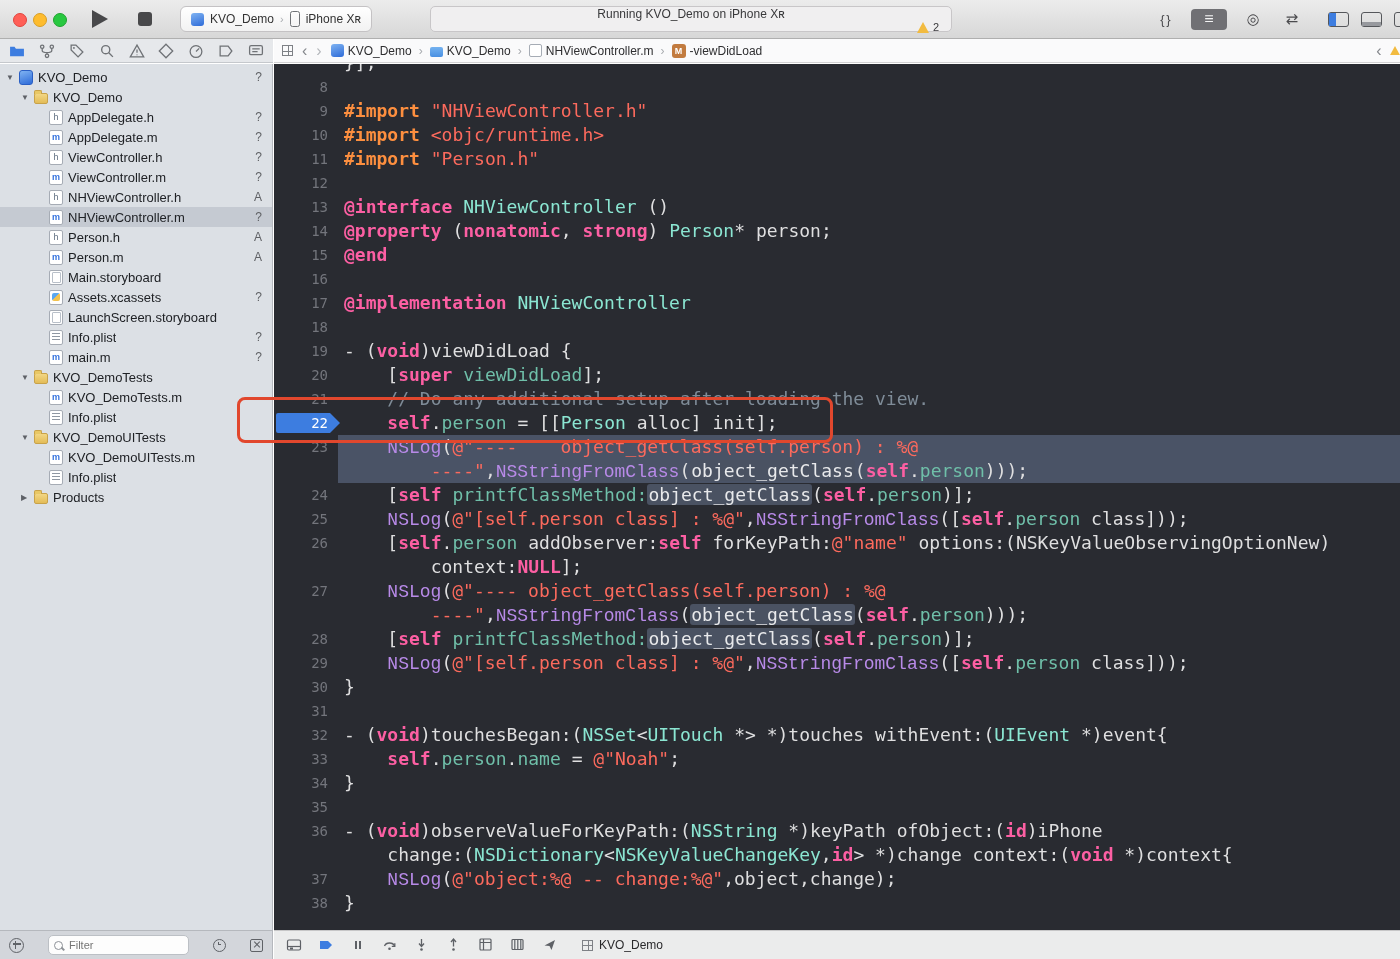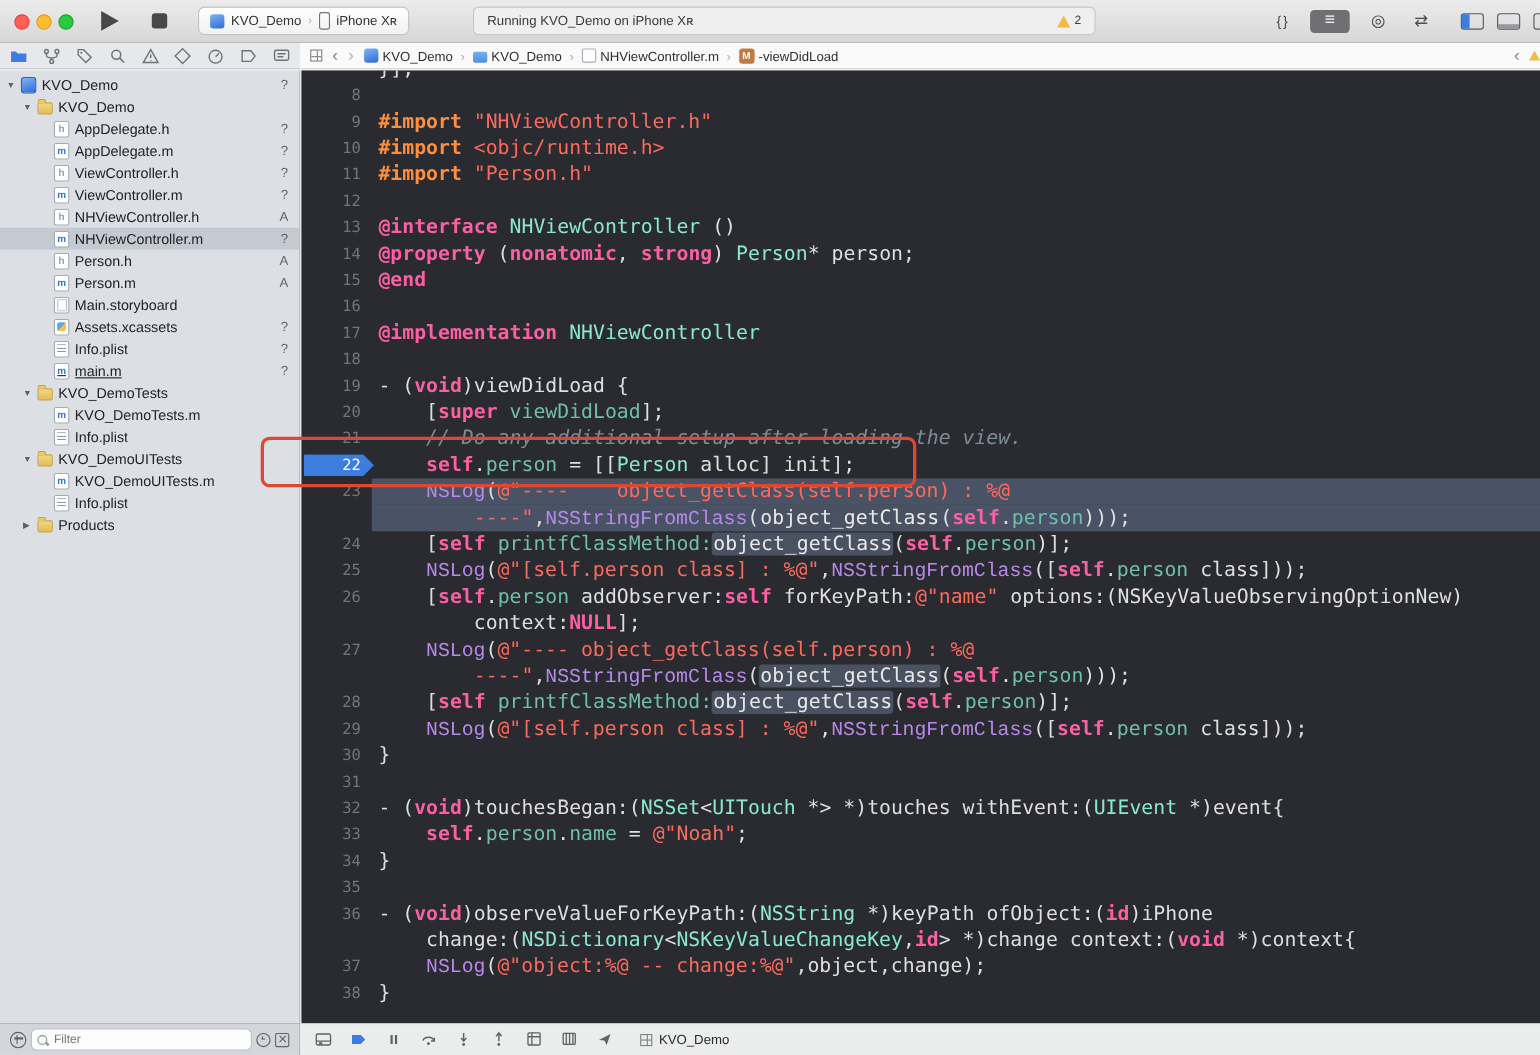--- a/index.html
+++ b/index.html
@@ -15,23 +15,23 @@
   .tl.green{left:53px;background:#28C840;border:0.5px solid #1FA32F;}
   .playb{position:absolute;left:92px;top:10px;width:0;height:0;
          border-left:16px solid #48484A;border-top:9px solid transparent;border-bottom:9px solid transparent;}
   .stopb{position:absolute;left:138px;top:12px;width:14px;height:14px;background:#48484A;border-radius:3px;}
   .scheme{position:absolute;left:180px;top:6px;height:26px;box-sizing:border-box;
           background:linear-gradient(#FFFFFF,#F2F2F2);border:1px solid #C4C2C4;border-radius:6px;
           display:flex;align-items:center;gap:6px;padding:0 10px;font-size:12px;color:#333;}
   .mini-proj{width:13px;height:13px;border-radius:3px;background:linear-gradient(160deg,#7FB3F2,#2E6BD8);flex:none;}
   .chev{color:#A9ACB0;font-size:11px;}
   .phone{width:8px;height:14px;border:1.3px solid #6F7276;border-radius:2.5px;flex:none;}
-  .activity{position:absolute;left:430px;top:6px;width:566px;height:26px;box-sizing:border-box;
+  .activity{position:absolute;left:430px;top:6px;width:522px;height:26px;box-sizing:border-box;
             background:#F0EFF0;border:1px solid #C8C6C8;border-radius:5px;
-            display:flex;align-items:center;padding:0 12px;font-size:12px;color:#39393B;}
+            display:flex;align-items:center;padding:0 12px;font-size:12px;color:#39393B;flex-direction:column;}
   .warngrp{margin-left:auto;display:flex;align-items:center;gap:4px;}
   .warn-tri{width:0;height:0;border-left:6px solid transparent;border-right:6px solid transparent;
             border-bottom:11px solid #F2BB40;position:relative;}
   .warn-count{font-size:11px;color:#3A3A3C;}
   .tb-right{position:absolute;right:10px;top:8px;height:22px;display:flex;align-items:center;gap:13px;}
   .tbtn{min-width:26px;height:21px;display:flex;align-items:center;justify-content:center;
         font-size:13px;color:#4B4B4E;}
   .tbtn.sel{background:#707074;border-radius:4px;color:#F4F4F5;padding:0 5px;}
   .gl-braces::before{content:"{ }";letter-spacing:-1px;}
   .gl-lines::before{content:"≡";font-size:16px;}
@@ -89,21 +89,21 @@
   .fic.file-m::after{content:"m";font-size:9px;font-weight:bold;color:#3372DE;}
   .fic.plist::after{content:"";width:8px;height:8px;
        background:repeating-linear-gradient(to bottom,#8F97A2 0 1px,transparent 1px 3px);}
   .fic.assets::after{content:"";width:8px;height:8px;border-radius:2px;
        background:linear-gradient(135deg,#5BA7EF 0 50%,#F2C24E 50% 100%);}
   .fic.file-sb::after{content:"";width:7px;height:9px;border:1px solid #B9C0C9;border-radius:1px;}
 
   
   .filterbar{position:absolute;left:0;bottom:0;width:273px;height:29px;background:#D3D6DB;
              border-top:1px solid #B5B8BD;border-right:1px solid #B5B8BD;box-sizing:border-box;
-             display:flex;align-items:center;gap:4px;padding:0 9px;}
+             display:flex;align-items:center;gap:24px;padding:0 9px;}
   .plusc{width:13px;height:13px;border:1.3px solid #5F6267;border-radius:50%;position:relative;flex:none;}
   .plusc::before{content:"";position:absolute;left:2.5px;right:2.5px;top:4.9px;height:1.3px;background:#5F6267;}
   .plusc::after{content:"";position:absolute;top:2.5px;bottom:2.5px;left:4.9px;width:1.3px;background:#5F6267;}
   .filter-field{flex:1;height:18px;background:#FDFDFD;border:1px solid #BCC0C5;border-radius:5px;
                 display:flex;align-items:center;gap:4px;padding:0 5px;}
   .mag{width:7px;height:7px;border:1.5px solid #8E9298;border-radius:50%;position:relative;flex:none;}
   .mag::after{content:"";position:absolute;width:4px;height:1.5px;background:#8E9298;
               transform:rotate(45deg);right:-3px;bottom:-1px;}
   .filter-field input{border:none;outline:none;background:transparent;font-size:11px;width:100%;
                       font-family:"Liberation Sans",sans-serif;color:#333;}
@@ -126,21 +126,21 @@
        font-size:14px;color:#73757C;position:relative;z-index:0;}
   .gut.bp{color:#FFFFFF;}
   .gut.bp::before{content:"";position:absolute;left:2px;top:2px;width:64px;height:20px;background:#3D7DE0;
        clip-path:polygon(0 0,54px 0,64px 10px,54px 20px,0 20px);z-index:-1;border-radius:2px;}
   .ctext{flex:1;padding-left:6px;color:#DFDFE0;}
   .ctext.sel{background:#4A5366;}
   .tok-p{color:#DFDFE0;}
   .tok-k{color:#FC5FA3;font-weight:bold;}
   .tok-d{color:#FD8F3F;font-weight:bold;}
   .tok-s{color:#FC6A5D;}
-  .tok-c{color:#7F8C98;font-style:italic;}
+  .tok-c{color:#7F8C98;}
   .tok-cl{color:#8BE6D2;}
   .tok-m{color:#6FBFA9;}
   .tok-f{color:#B88AE8;font-family:Liberation Mono, monospace;}
   .tok-b{color:#E8E9EB;background:#4A5262;border-radius:3px;padding:0 1px;}
   .vscroll{position:absolute;right:2px;top:222px;width:5px;height:192px;background:#85878D;
            opacity:.55;border-radius:3px;}
 
   
   .annotation{position:absolute;left:237px;top:397px;width:596px;height:46px;box-sizing:border-box;
               border:3px solid #E1472D;border-radius:8px;z-index:60;pointer-events:none;}
@@ -345,25 +345,30 @@
           <span class="tlabel">Main.storyboard</span>
         </div>
         <div class="trow" style="padding-left: 36px;">
           <span class="disc"></span>
           <span class="fic assets page"></span>
           <span class="tlabel">Assets.xcassets</span>
           <span class="badge">?</span>
         </div>
         <div class="trow" style="padding-left: 36px;">
           <span class="disc"></span>
+          <span class="fic file-sb page"></span>
+          <span class="tlabel">LaunchScreen.storyboard</span>
+        </div>
+        <div class="trow" style="padding-left: 36px;">
+          <span class="disc"></span>
           <span class="fic plist page"></span>
           <span class="tlabel">Info.plist</span>
           <span class="badge">?</span>
         </div>
-        <div class="trow" style="padding-left: 36px; text-decoration: underline;">
+        <div class="trow" style="padding-left: 36px;">
           <span class="disc"></span>
           <span class="fic file-m page"></span>
           <span class="tlabel">main.m</span>
           <span class="badge">?</span>
         </div>
         <div class="trow" style="padding-left: 21px;">
           <span class="disc">▼</span>
           <span class="fic folder"></span>
           <span class="tlabel">KVO_DemoTests</span>
         </div>

